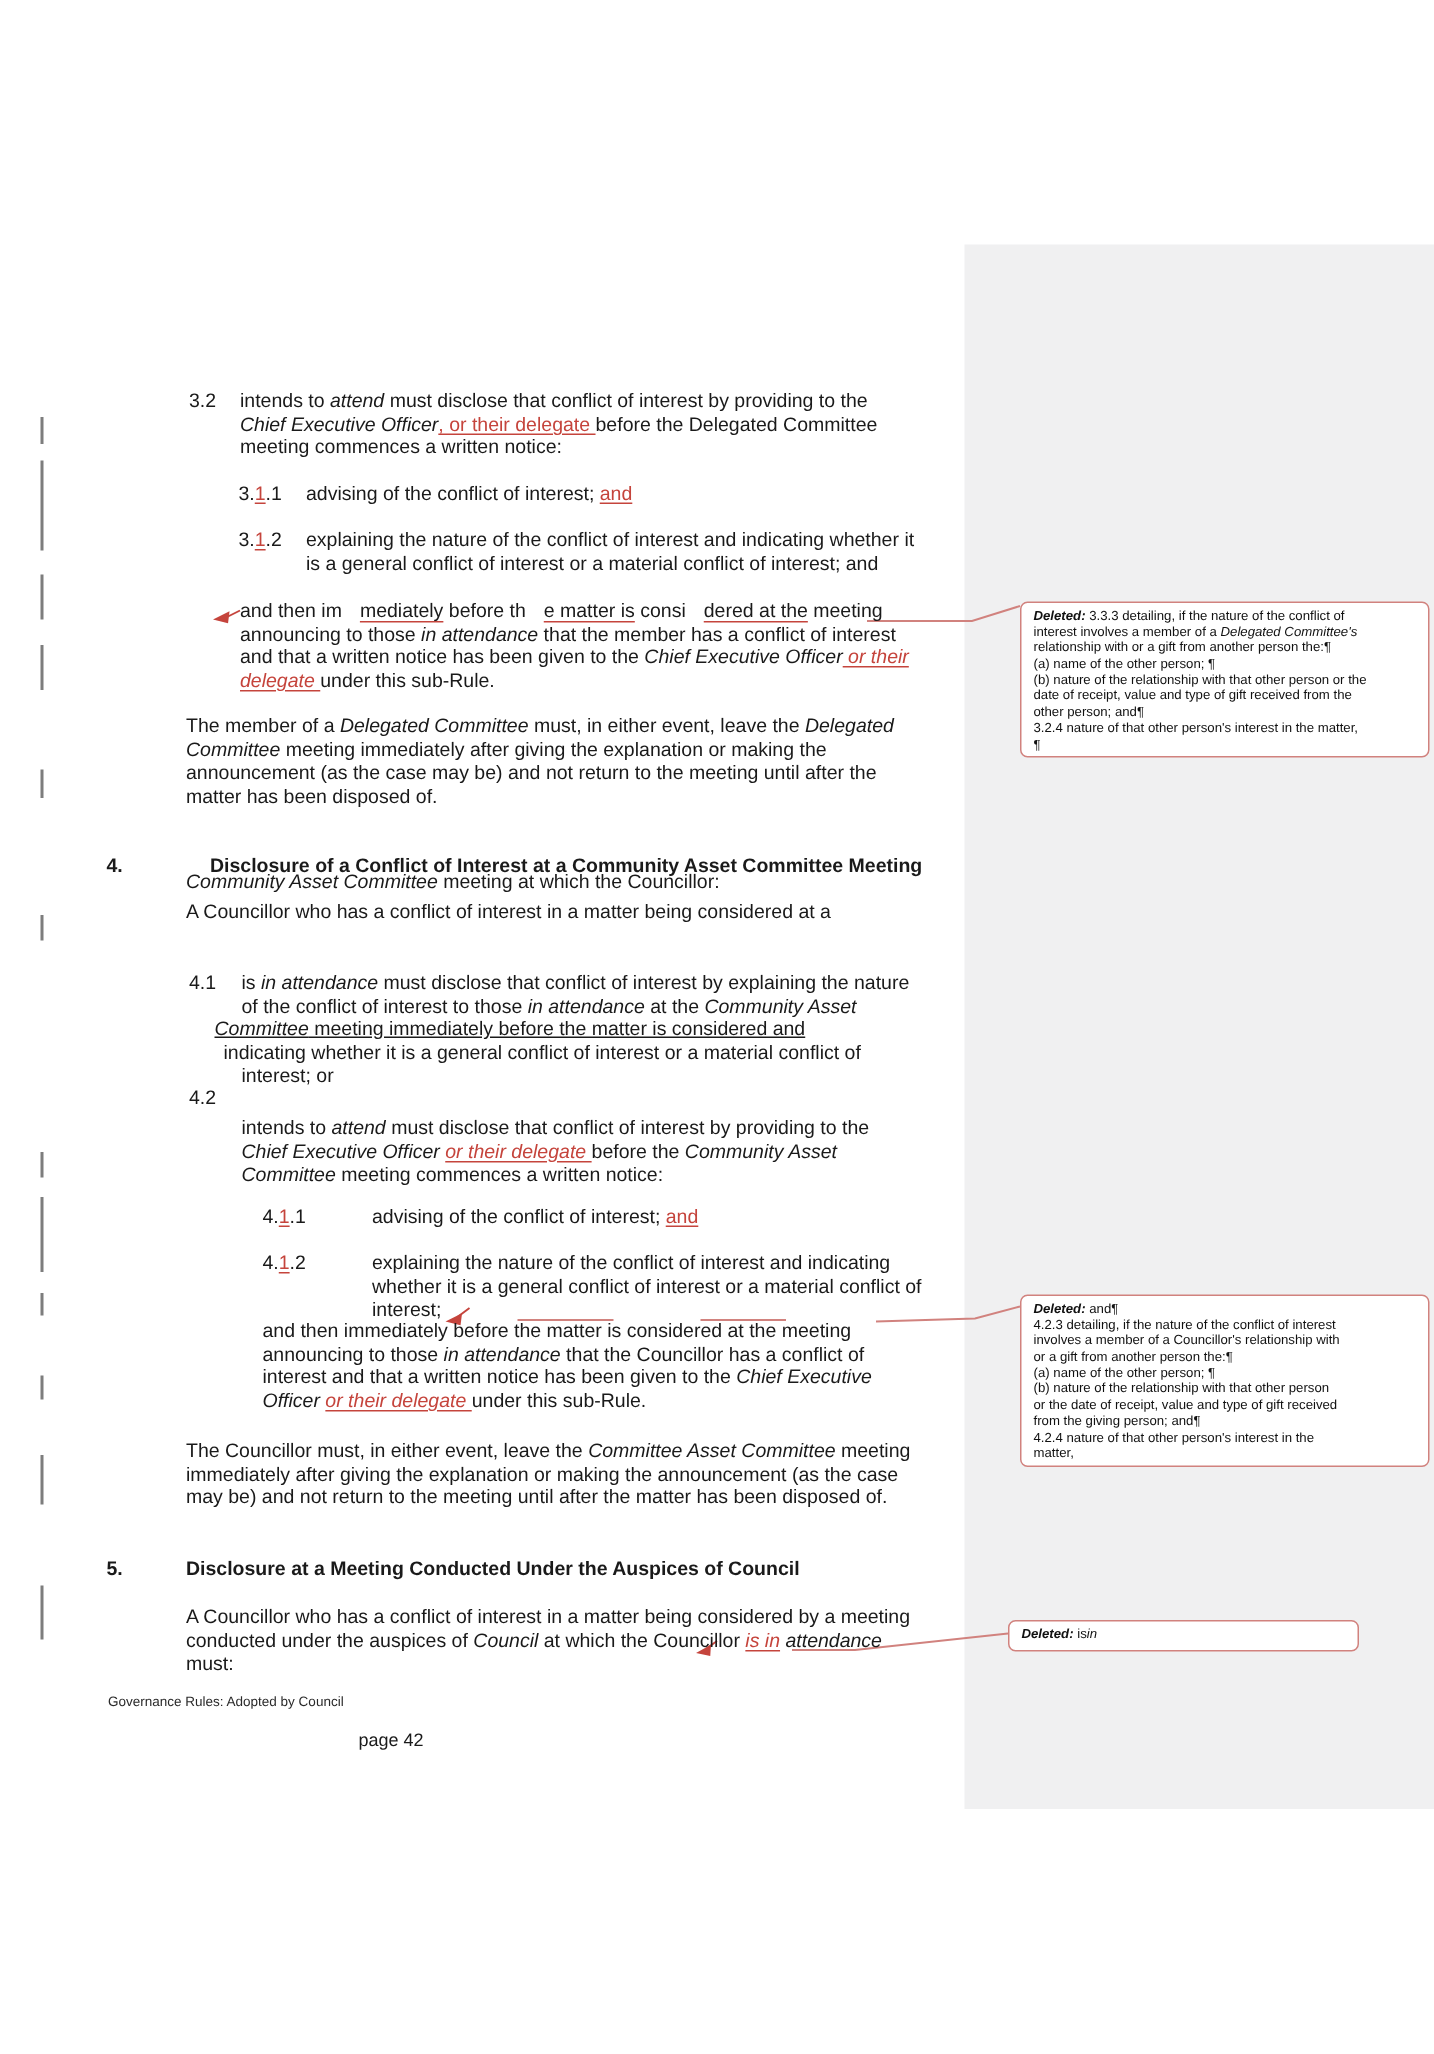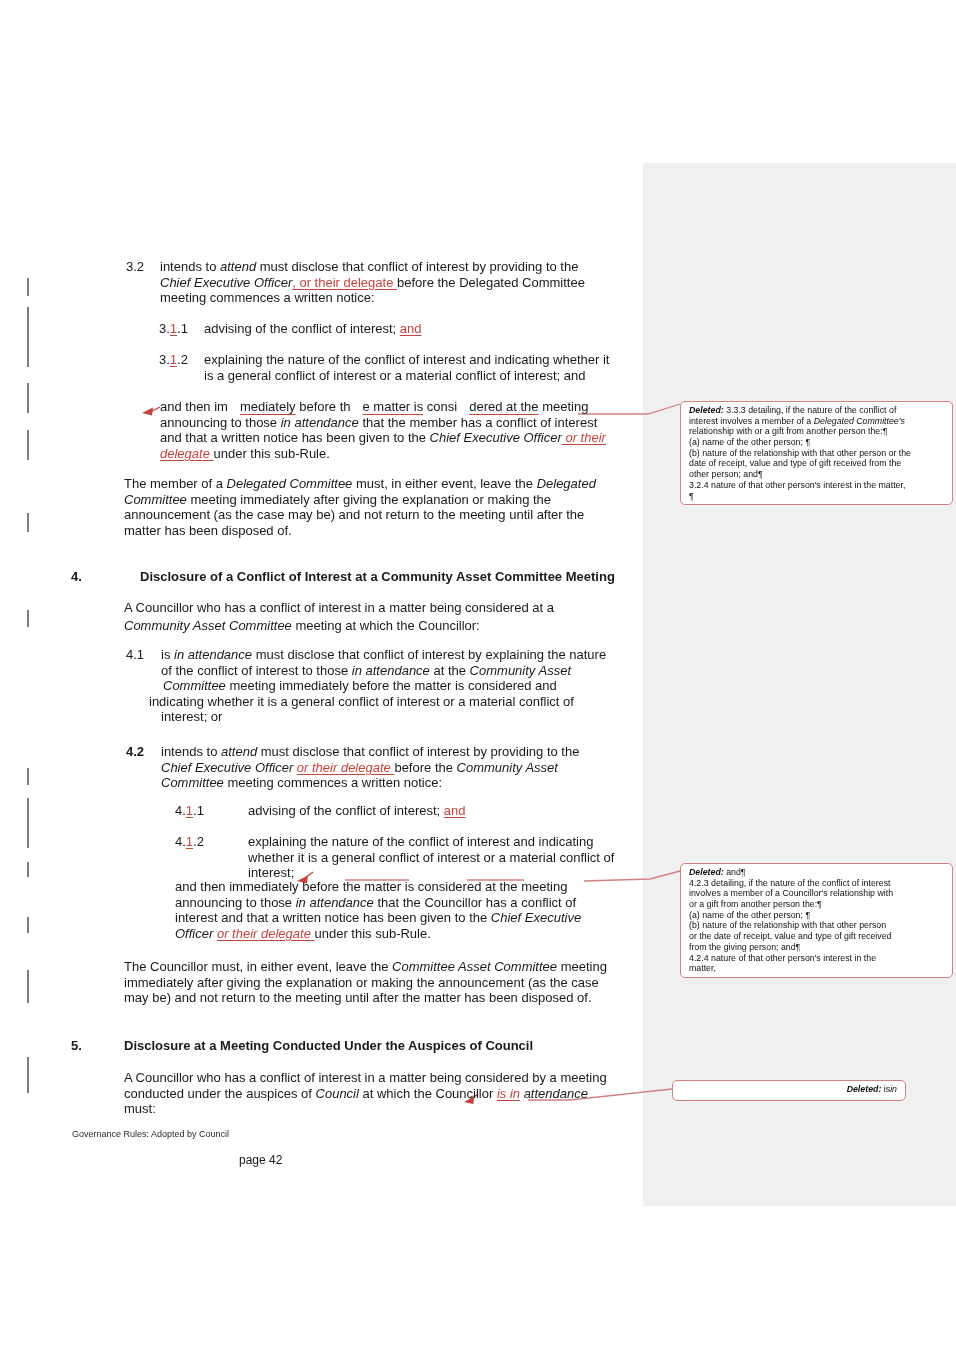--- a/index.html
+++ b/index.html
@@ -90,28 +90,28 @@
       <div class="line" style="left: 160px; top: 414.5px;"><span>announcing to those </span><span class="s-i">in attendance</span><span> that the member has a conflict of interest</span></div>
       <div class="line" style="left: 160px; top: 430px;"><span>and that a written notice has been given to the </span><span class="s-i">Chief Executive Officer</span><span class="s-ri"> or their</span></div>
       <div class="line" style="left: 160px; top: 445.5px;"><span class="s-ri">delegate </span><span>under this sub-Rule.</span></div>
       <div class="line" style="left: 124px; top: 476px;"><span>The member of a </span><span class="s-i">Delegated Committee</span><span> must, in either event, leave the </span><span class="s-i">Delegated</span></div>
       <div class="line" style="left: 124px; top: 491.5px;"><span class="s-i">Committee</span><span> meeting immediately after giving the explanation or making the</span></div>
       <div class="line" style="left: 124px; top: 507px;"><span>announcement (as the case may be) and not return to the meeting until after the</span></div>
       <div class="line" style="left: 124px; top: 522.5px;"><span>matter has been disposed of.</span></div>
       <div class="num bold" style="left: 71px; top: 569px;"><span>4.</span></div>
       <div class="line bold" style="left: 124px; top: 569px; padding-left: 16px;"><span>Disclosure of a Conflict of Interest at a Community Asset Committee Meeting</span></div>
       <div class="line" style="left: 124px; top: 600px;"><span>A Councillor who has a conflict of interest in a matter being considered at a</span></div>
-      <div class="line" style="left: 124px; top: 618px; text-align: right;"><span class="s-i">Community Asset Committee</span><span> meeting at which the Councillor:</span></div>
+      <div class="line" style="left: 124px; top: 580px; text-align: right;"><span class="s-i">Community Asset Committee</span><span> meeting at which the Councillor:</span></div>
       <div class="num" style="left: 126px; top: 647px;"><span>4.1</span></div>
       <div class="line" style="left: 161px; top: 647px;"><span>is </span><span class="s-i">in attendance</span><span> must disclose that conflict of interest by explaining the nature</span></div>
       <div class="line" style="left: 161px; top: 662.5px;"><span>of the conflict of interest to those </span><span class="s-i">in attendance</span><span> at the </span><span class="s-i">Community Asset</span></div>
-      <div class="line" style="left: 163px; top: 678px;"><span class="s-i">Committee</span><span> meeting immediately before the matter is considered and</span></div>
+      <div class="line" style="left: 143px; top: 678px; text-decoration: underline;"><span class="s-i">Committee</span><span> meeting immediately before the matter is considered and</span></div>
       <div class="line" style="left: 149px; top: 693.5px;"><span>indicating whether it is a general conflict of interest or a material conflict of</span></div>
       <div class="line" style="left: 161px; top: 709px;"><span>interest; or</span></div>
-      <div class="num" style="left: 126px; top: 744px; font-weight: bold;"><span>4.2</span></div>
+      <div class="num" style="left: 126px; top: 724px;"><span>4.2</span></div>
       <div class="line" style="left: 161px; top: 744px;"><span>intends to </span><span class="s-i">attend</span><span> must disclose that conflict of interest by providing to the</span></div>
       <div class="line" style="left: 161px; top: 759.5px;"><span class="s-i">Chief Executive Officer </span><span class="s-ri">or their delegate </span><span>before the </span><span class="s-i">Community Asset</span></div>
       <div class="line" style="left: 161px; top: 775px;"><span class="s-i">Committee</span><span> meeting commences a written notice:</span></div>
       <div class="num" style="left: 175px; top: 803px;"><span>4.</span><span class="s-r">1</span><span>.1</span></div>
       <div class="line" style="left: 248px; top: 803px;"><span>advising of the conflict of interest; </span><span class="s-r">and</span></div>
       <div class="num" style="left: 175px; top: 834px;"><span>4.</span><span class="s-r">1</span><span>.2</span></div>
       <div class="line" style="left: 248px; top: 834px;"><span>explaining the nature of the conflict of interest and indicating</span></div>
       <div class="line" style="left: 248px; top: 849.5px;"><span>whether it is a general conflict of interest or a material conflict of</span></div>
       <div class="line" style="left: 248px; top: 865px;"><span>interest;</span></div>
       <div class="line" style="left: 175px; top: 879px;"><span>and then immediately before the matter is considered at the meeting</span></div>
@@ -145,21 +145,21 @@
         <div class="bl"><span>4.2.3   detailing, if the nature of the conflict of interest</span></div>
         <div class="bl"><span>involves a member of a Councillor's relationship with</span></div>
         <div class="bl"><span>or a gift from another person the:¶</span></div>
         <div class="bl"><span>(a)   name of the other person; ¶</span></div>
         <div class="bl"><span>(b)   nature of the relationship with that other person</span></div>
         <div class="bl"><span>or the date of receipt, value and type of gift received</span></div>
         <div class="bl"><span>from the giving person; and¶</span></div>
         <div class="bl"><span>4.2.4   nature of that other person's interest in the</span></div>
         <div class="bl"><span>matter,</span></div>
       </div>
-      <div class="balloon" style="left: 672px; top: 1080px; width: 234px; height: 21px; text-align: right;">
+      <div class="balloon" style="left: 672px; top: 1080px; width: 234px; height: 21px;">
         <div class="bl"><span class="s-b">Deleted: </span><span>is</span><span class="s-i">in</span></div>
       </div>
     </div>
 
   <div class="footer1">Governance Rules: Adopted by Council</div>
   <div class="footer2">page 42</div>
 
 </div>
 
 </body></html>

